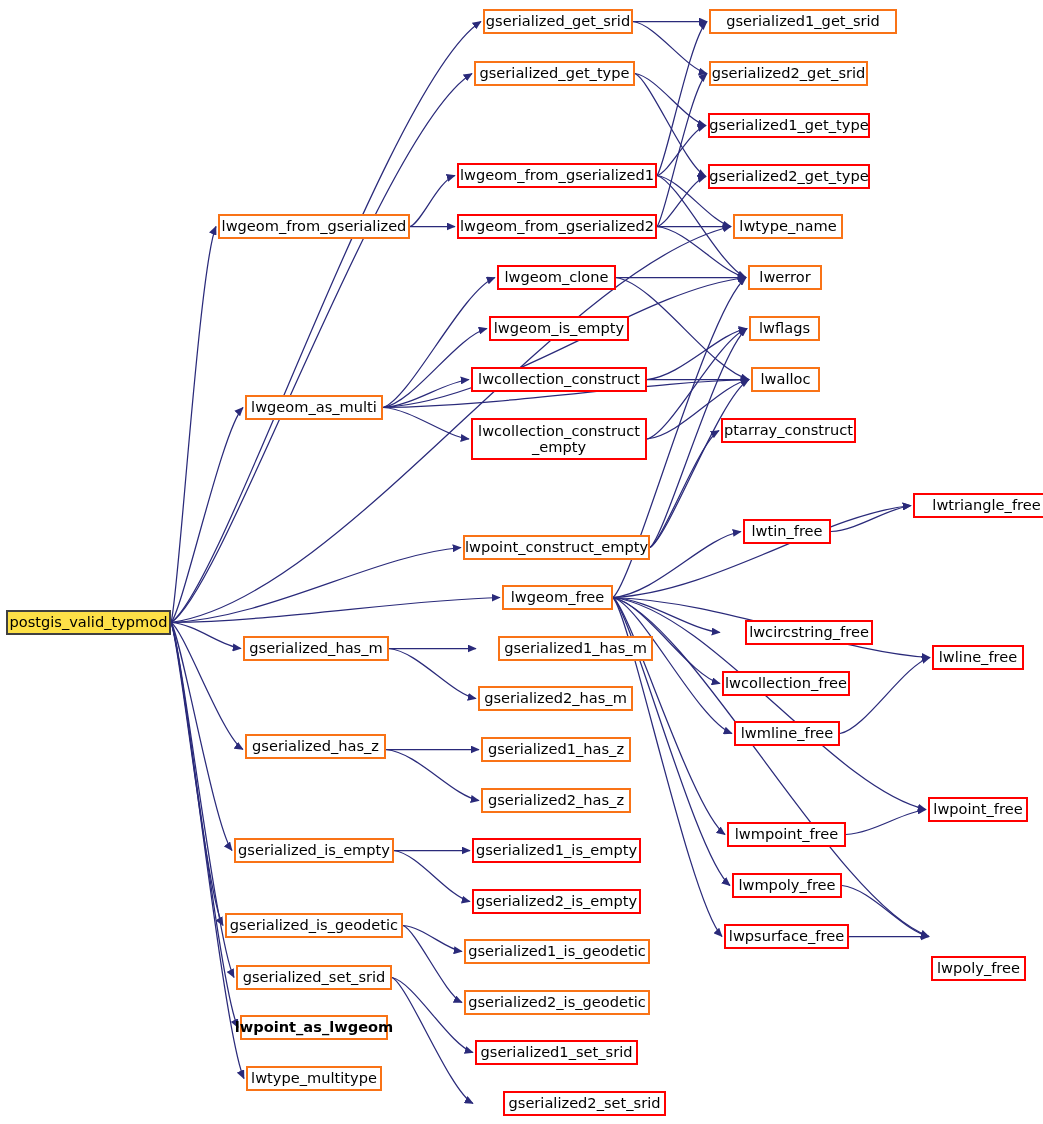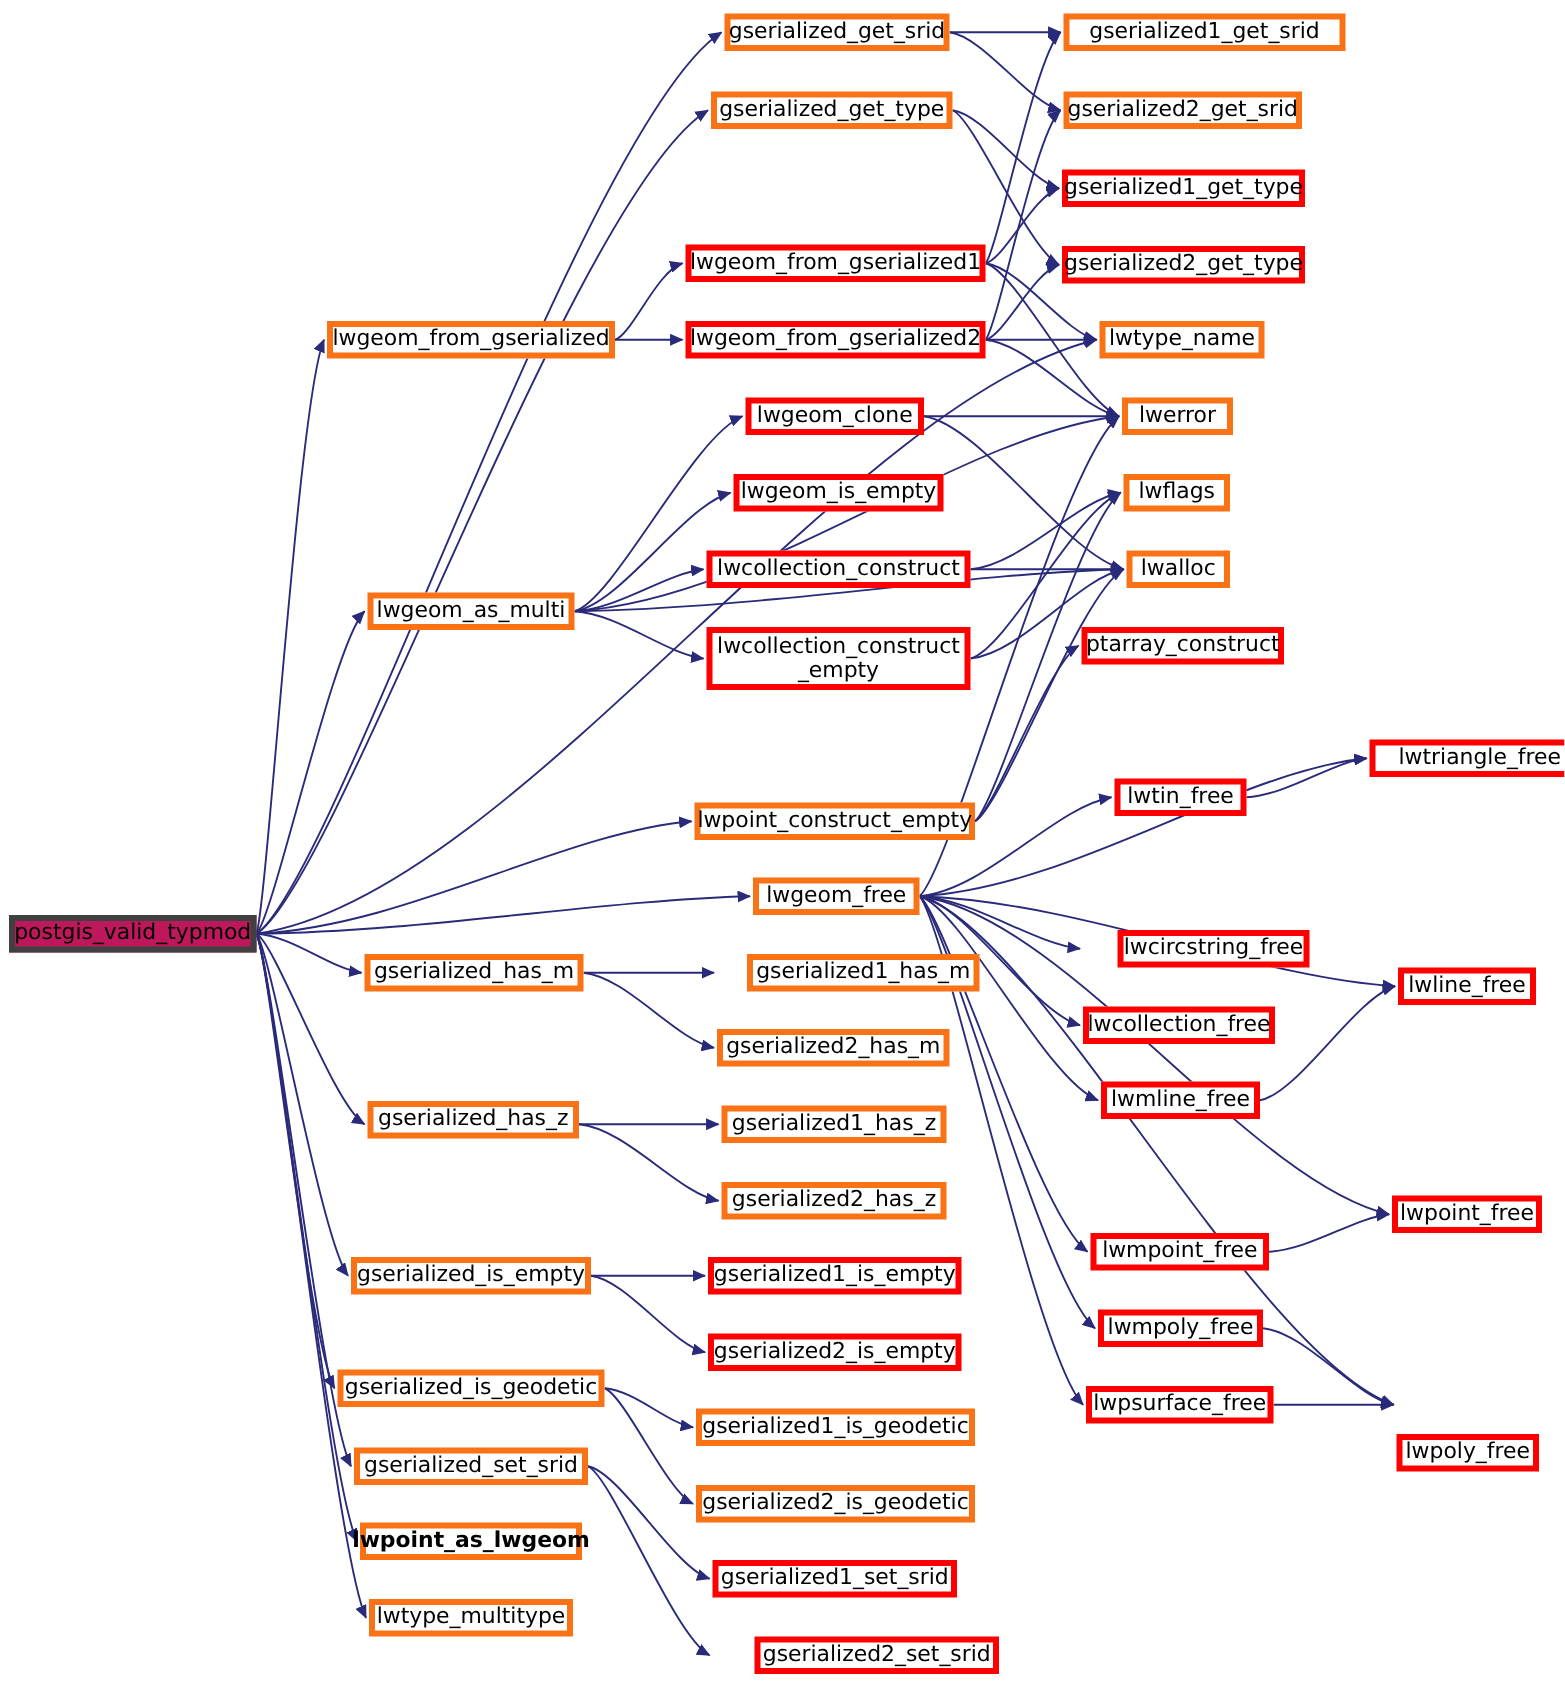--- a/index.html
+++ b/index.html
@@ -1,23 +1,23 @@
 <!DOCTYPE html>
 <html><head>
 <meta charset="utf-8">
 <style>
   html,body{margin:0;padding:0;background:#ffffff;}
   body{font-family:"DejaVu Sans","Liberation Sans",sans-serif;}
   #graph{position:relative;width:1043px;height:1124px;background:#ffffff;overflow:hidden;}
   #edges{position:absolute;left:0;top:0;width:1043px;height:1124px;}
   .node{position:absolute;box-sizing:border-box;display:flex;align-items:center;justify-content:center;
-        background:#ffffff;border:4px solid #f97316;font-size:14.6px;color:#000000;white-space:pre;
+        background:#ffffff;border:2px solid #f97316;font-size:14.6px;color:#000000;white-space:pre;
         line-height:1.12;text-align:center;letter-spacing:0px;}
   .node.red{border-color:#ff0000;}
-  .node.root{background:#be185d;border-color:#404040;}
+  .node.root{background:#fde047;border-color:#404040;}
   .node span{pointer-events:none;}
 </style>
 </head>
 <body>
 
 <div id="graph">
   <svg id="edges" viewBox="0 0 1043 1124">
       <defs>
         <marker id="ah" markerWidth="9" markerHeight="8" refX="8.3" refY="4" orient="auto" markerUnits="userSpaceOnUse">
           <path d="M0,0 L9,4 L0,8 z" fill="#2a2a7a"></path>

